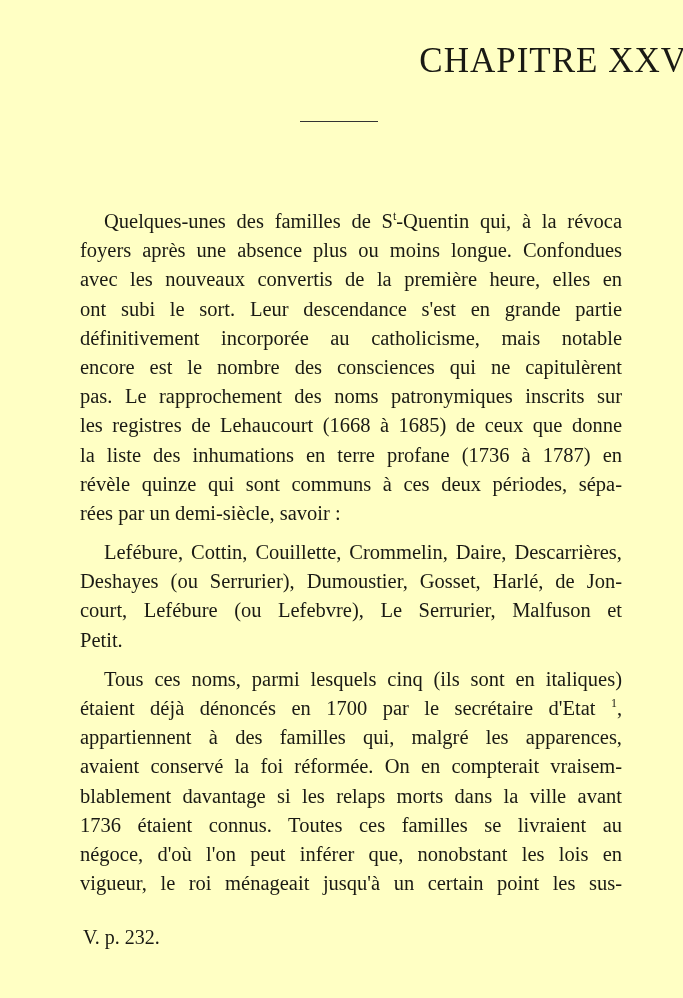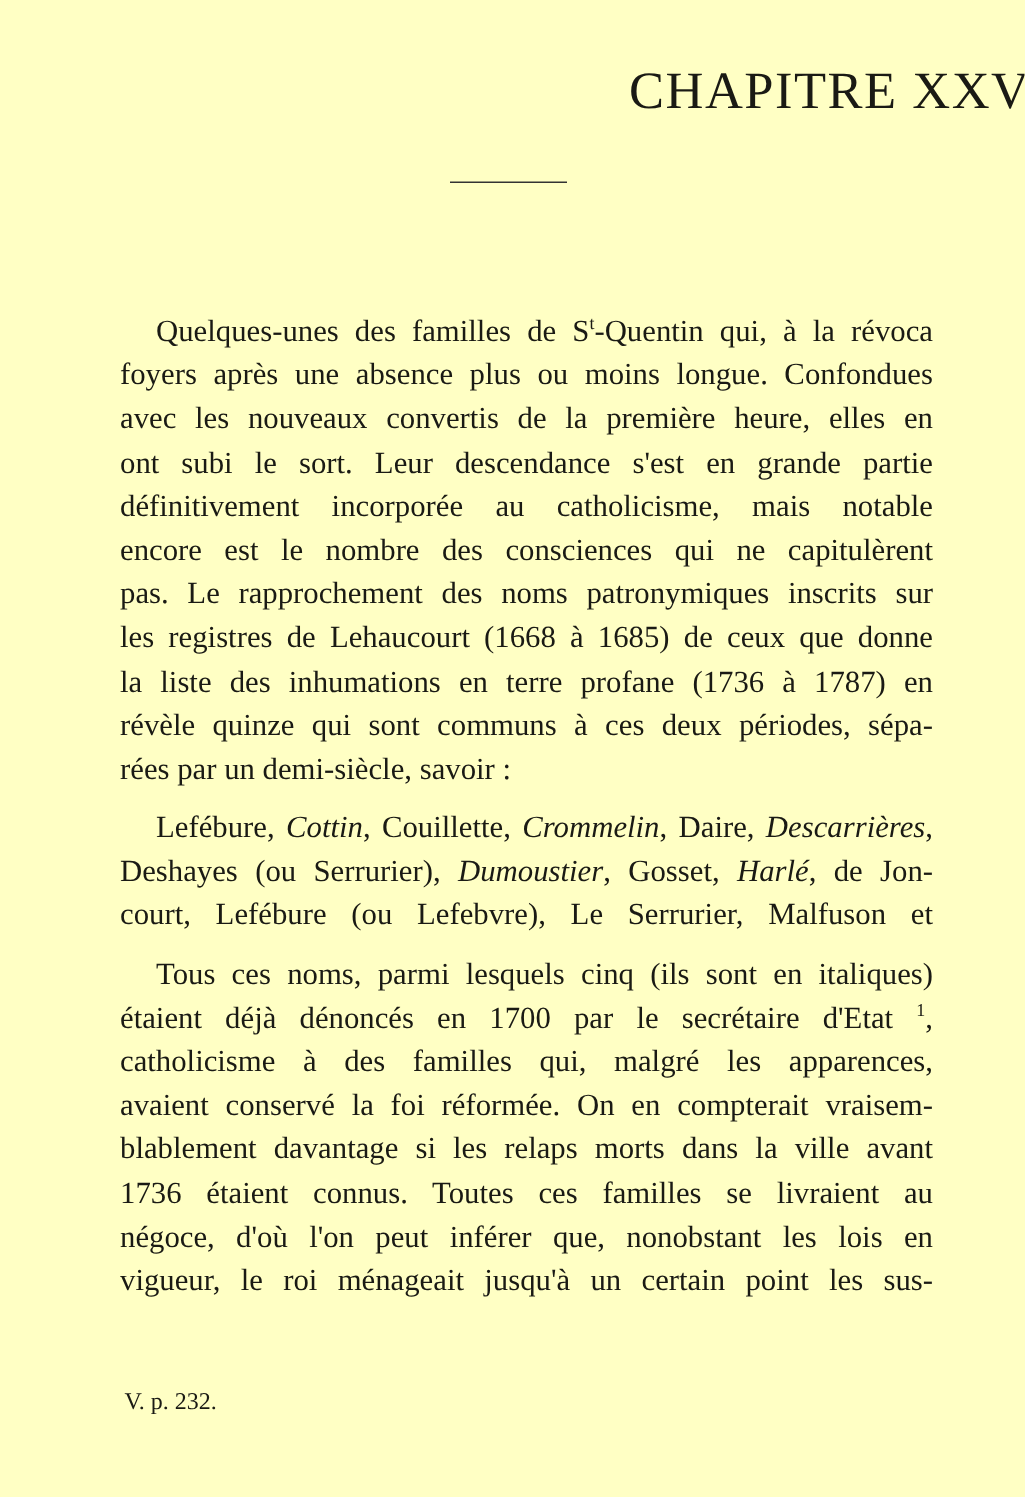--- a/index.html
+++ b/index.html
@@ -38,26 +38,26 @@
   .line {
     display: block;
     text-align: justify;
     text-align-last: justify;
     white-space: nowrap;
     height: 29.2px;
   }
   .line.last { text-align-last: left; }
   .line.indent { padding-left: 24px; }
   .para-gap { height: 10px; display: block; }
-  .it { font-style: italic; }
+  .it { }
   .sup { font-size: 12px; vertical-align: super; line-height: 0; }
   .footnote {
     position: absolute;
     left: 83px; top: 926px;
-    font-size: 16px;
+    font-size: 20px;
   }
 </style>
 </head>
 <body>
 
 <h1 class="title">CHAPITRE XXV</h1>
 <div class="rule"></div>
 
 <div class="body-text">
 
@@ -74,25 +74,26 @@
   <span class="line last">rées par un demi-siècle, savoir :</span>
   <span class="para-gap"></span>
 
   <span class="line indent">
     <span>Lefébure, </span><span class="it">Cottin</span><span>, Couillette, </span><span class="it">Crommelin</span><span>, Daire, </span><span class="it">Descarrières</span><span>,</span>
   </span>
   <span class="line">
     <span>Deshayes (ou Serrurier), </span><span class="it">Dumoustier</span><span>, Gosset, </span><span class="it">Harlé</span><span>, de Jon-</span>
   </span>
   <span class="line">court, Lefébure (ou Lefebvre), Le Serrurier, Malfuson et</span>
+  <span class="line last">Petit.</span>
   <span class="para-gap"></span>
 
   <span class="line indent">Tous ces noms, parmi lesquels cinq (ils sont en italiques)</span>
   <span class="line"><span>étaient déjà dénoncés en 1700 par le secrétaire d'Etat</span>&nbsp;<span class="sup">1</span><span>,</span></span>
-  <span class="line">catholicisme à des familles qui, malgré les apparences,</span>
+  <span class="line">appartiennent à des familles qui, malgré les apparences,</span>
   <span class="line">avaient conservé la foi réformée. On en compterait vraisem-</span>
   <span class="line">blablement davantage si les relaps morts dans la ville avant</span>
   <span class="line">1736 étaient connus. Toutes ces familles se livraient au</span>
   <span class="line">négoce, d'où l'on peut inférer que, nonobstant les lois en</span>
   <span class="line">vigueur, le roi ménageait jusqu'à un certain point les sus-</span>
 </div>
 
 <div class="footnote">V. p. 232.</div>
 
 </body></html>

